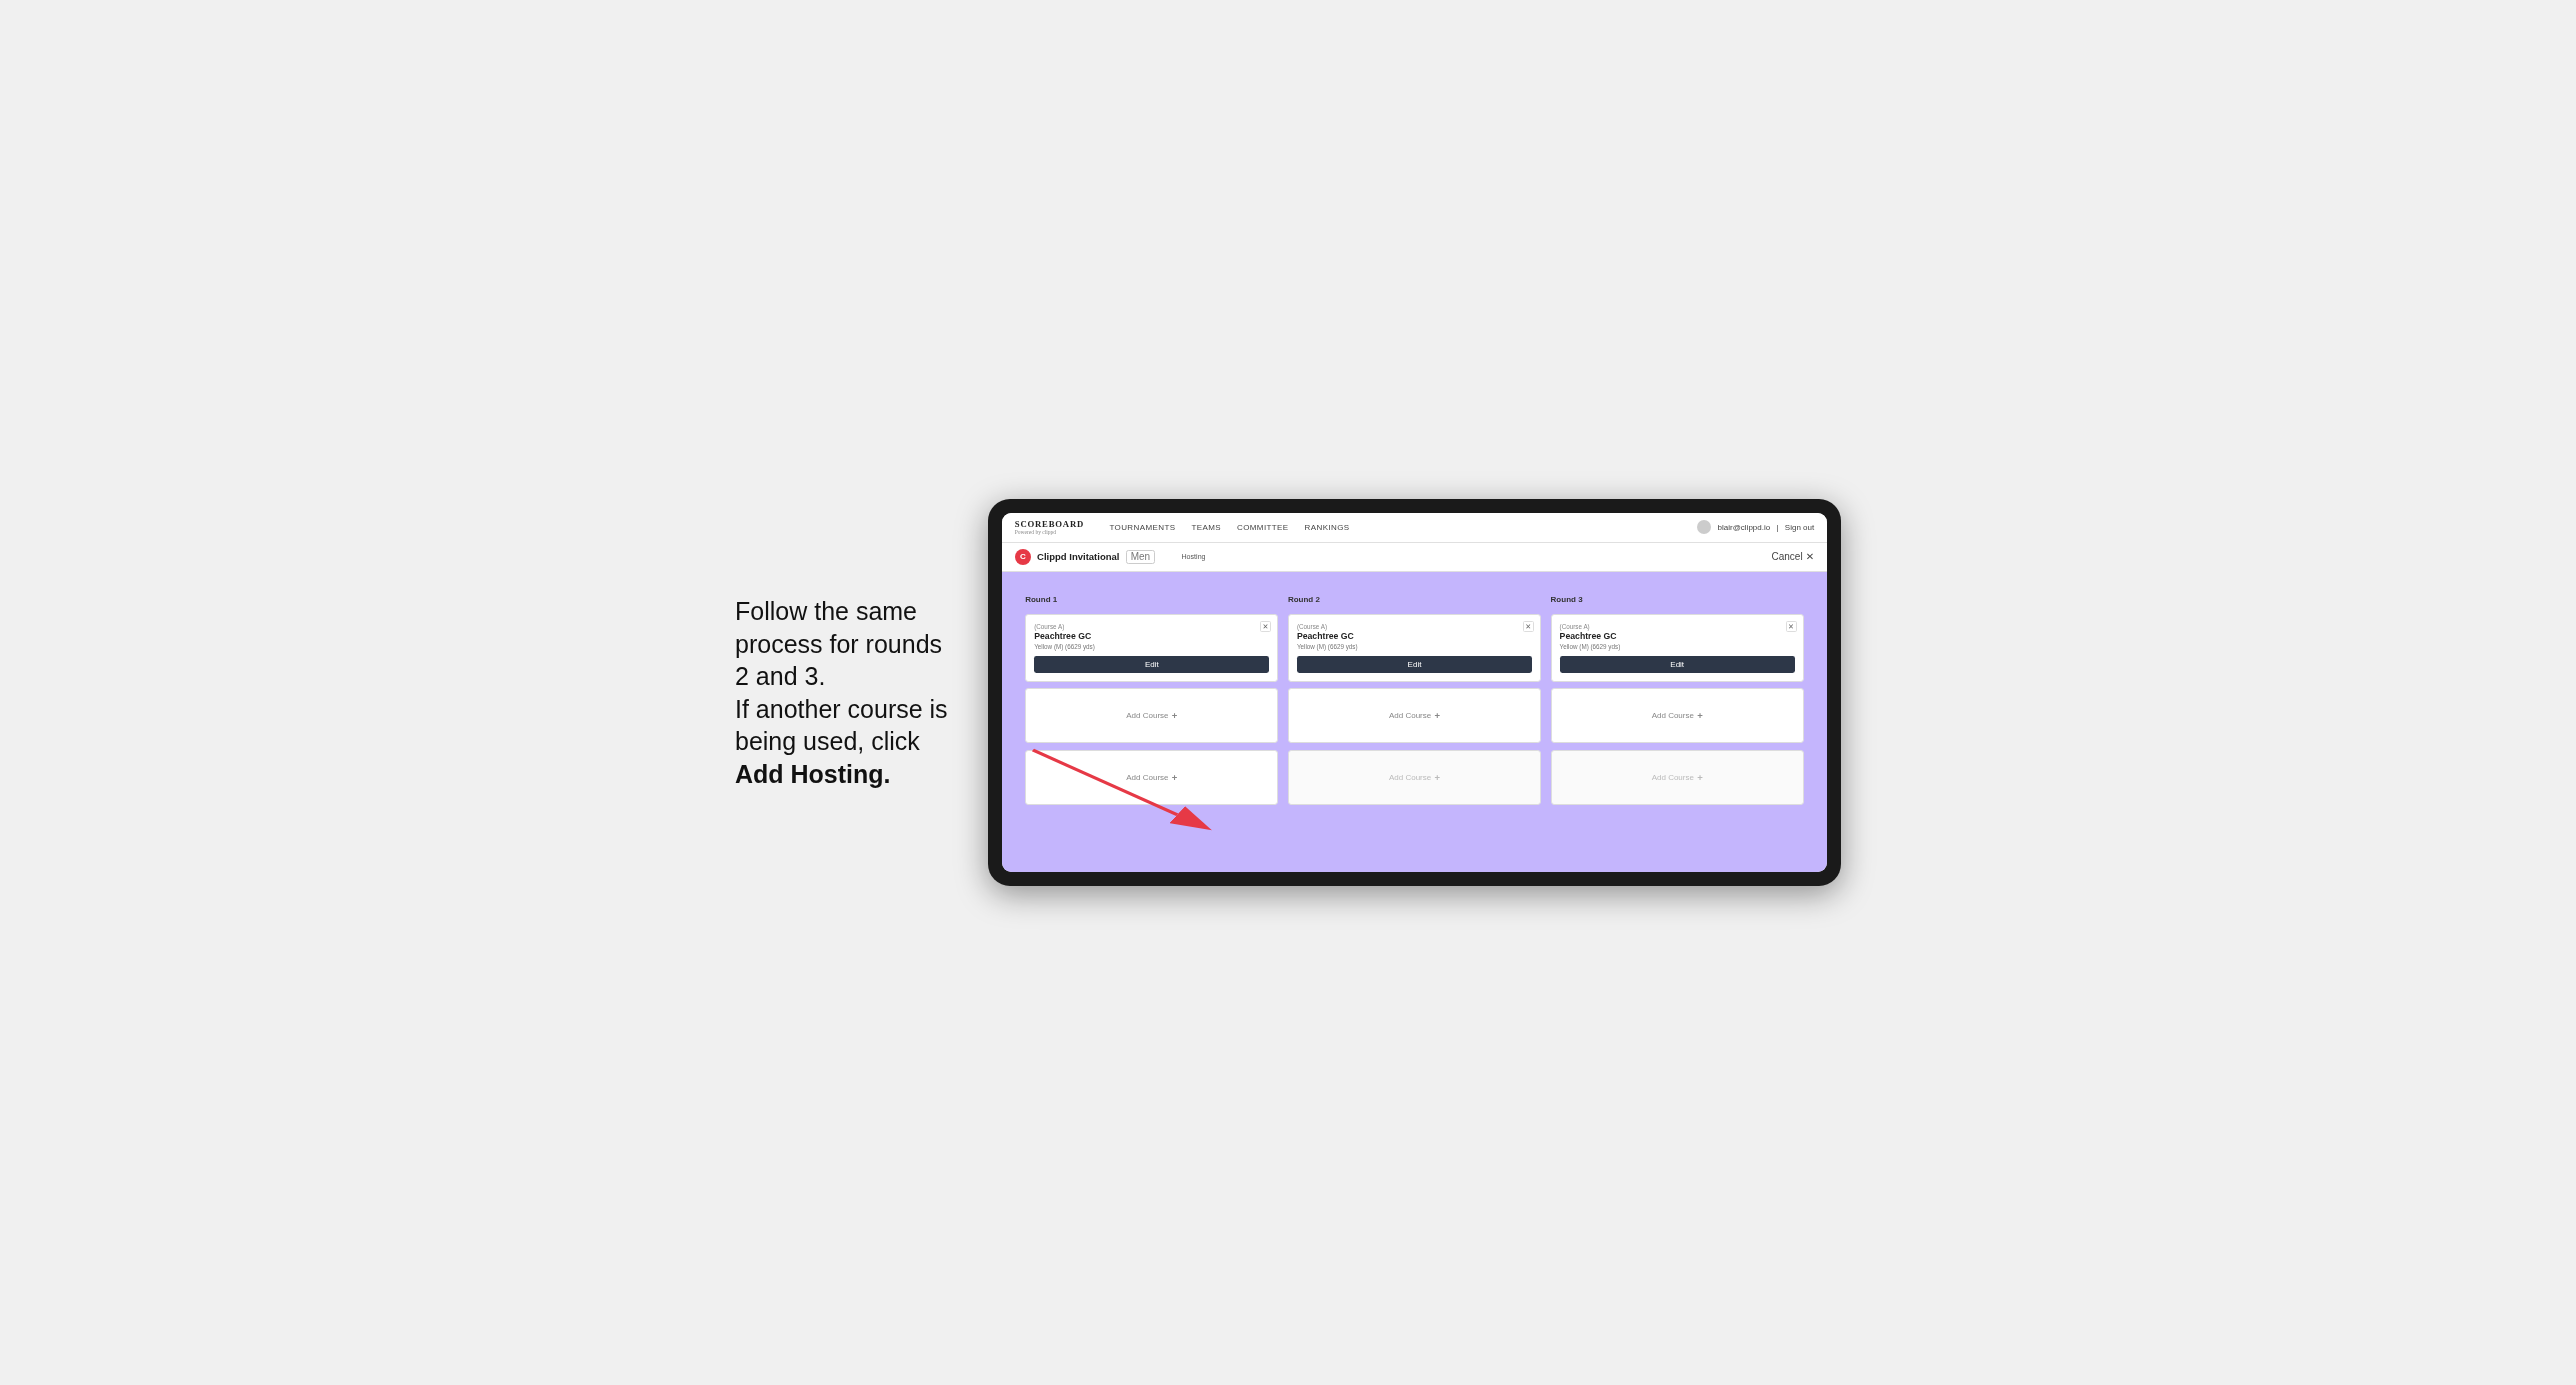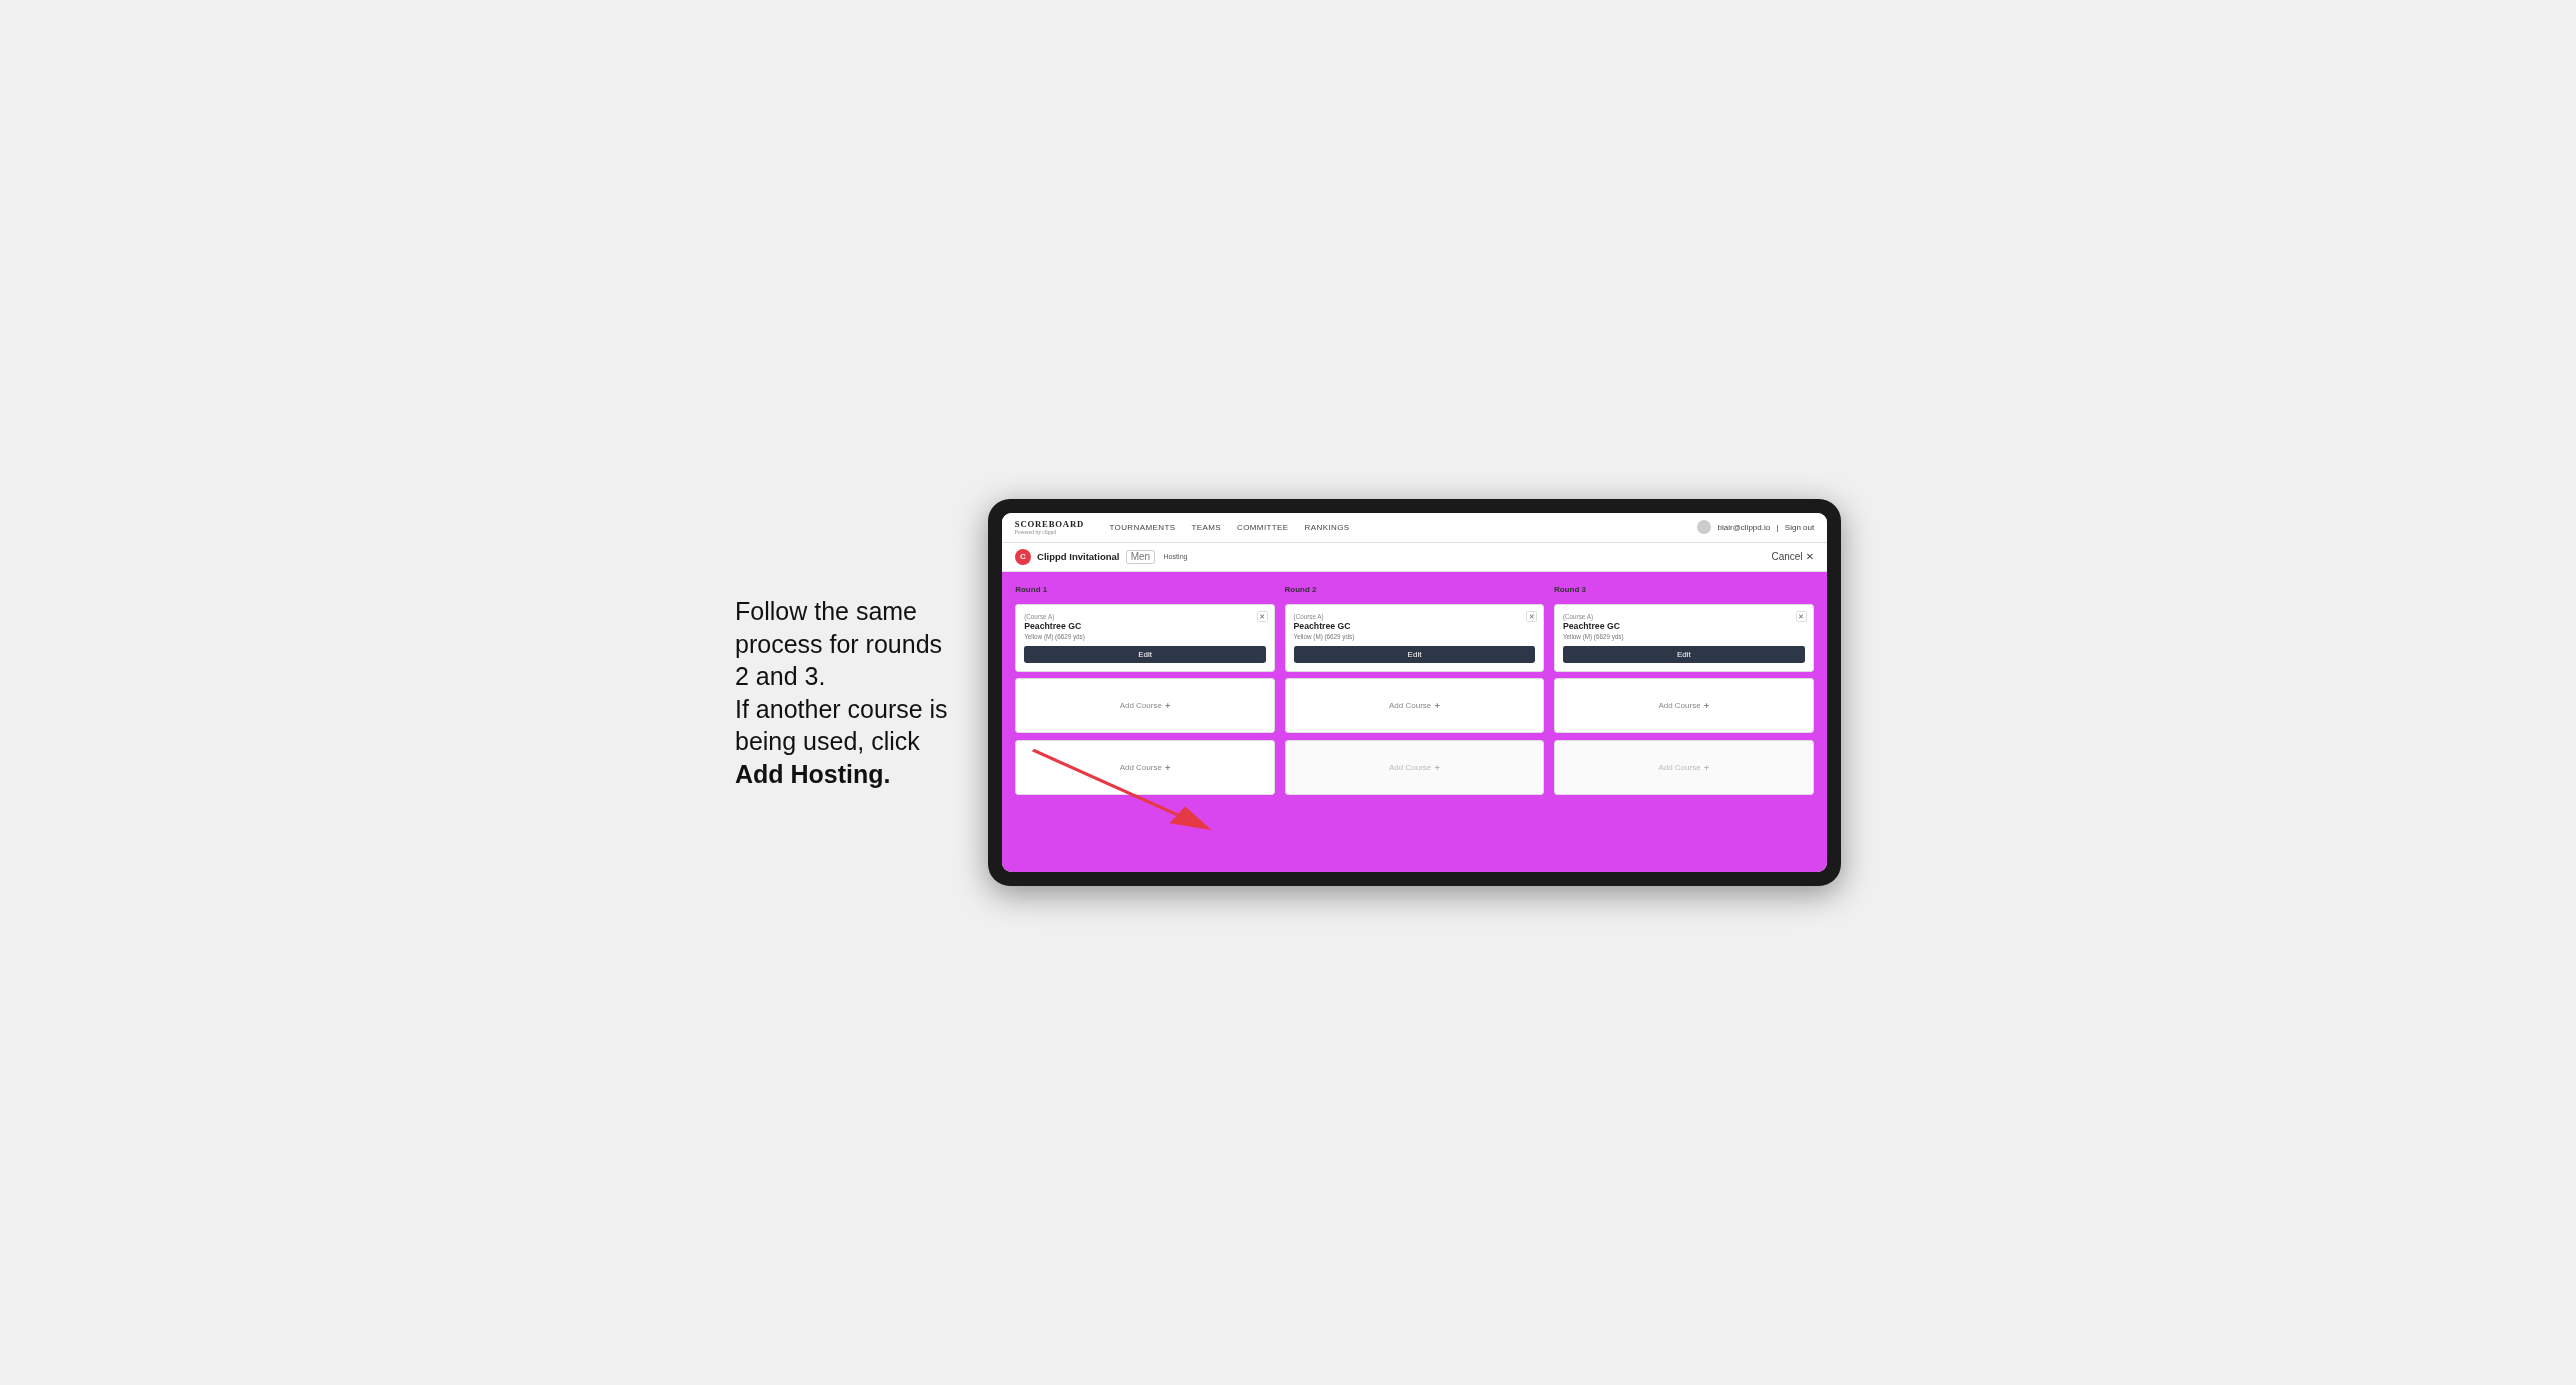--- a/index.html
+++ b/index.html
@@ -152,21 +152,21 @@
       font-size: 10px;
       color: #777;
       border: 0.8px solid #ccc;
       border-radius: 2.4px;
       padding: 0.8px 4px;
     }
 
     .hosting-badge {
       font-size: 7.1px;
       color: #555;
-      margin-left: 2px;
+      margin-left: 20px;
     }
 
     .cancel-btn {
       font-size: 10px;
       color: #444;
       cursor: pointer;
       display: flex;
       align-items: flex-start;
       gap: 3.2px;
     }
@@ -189,22 +189,22 @@
 
     .tab.active {
       background: #fff;
       color: #222;
       font-weight: 600;
       border-radius: 3.2px 3.2px 0 0;
     }
 
     
     .main-content {
-      background: #d946ef;
-      padding: 13px;
+      background: #c4b5fd;
+      padding: 23px;
       min-height: 300px;
     }
 
     .rounds-grid {
       display: grid;
       grid-template-columns: 1fr 1fr 1fr;
       gap: 9.5px;
     }
 
     .round-column {

